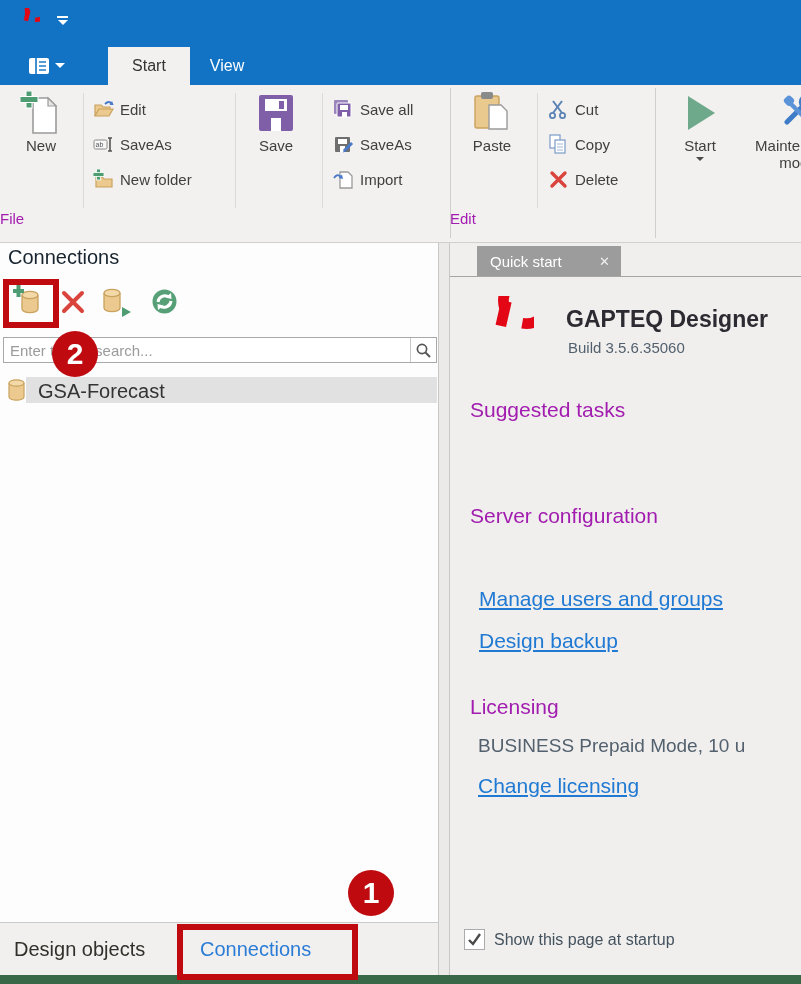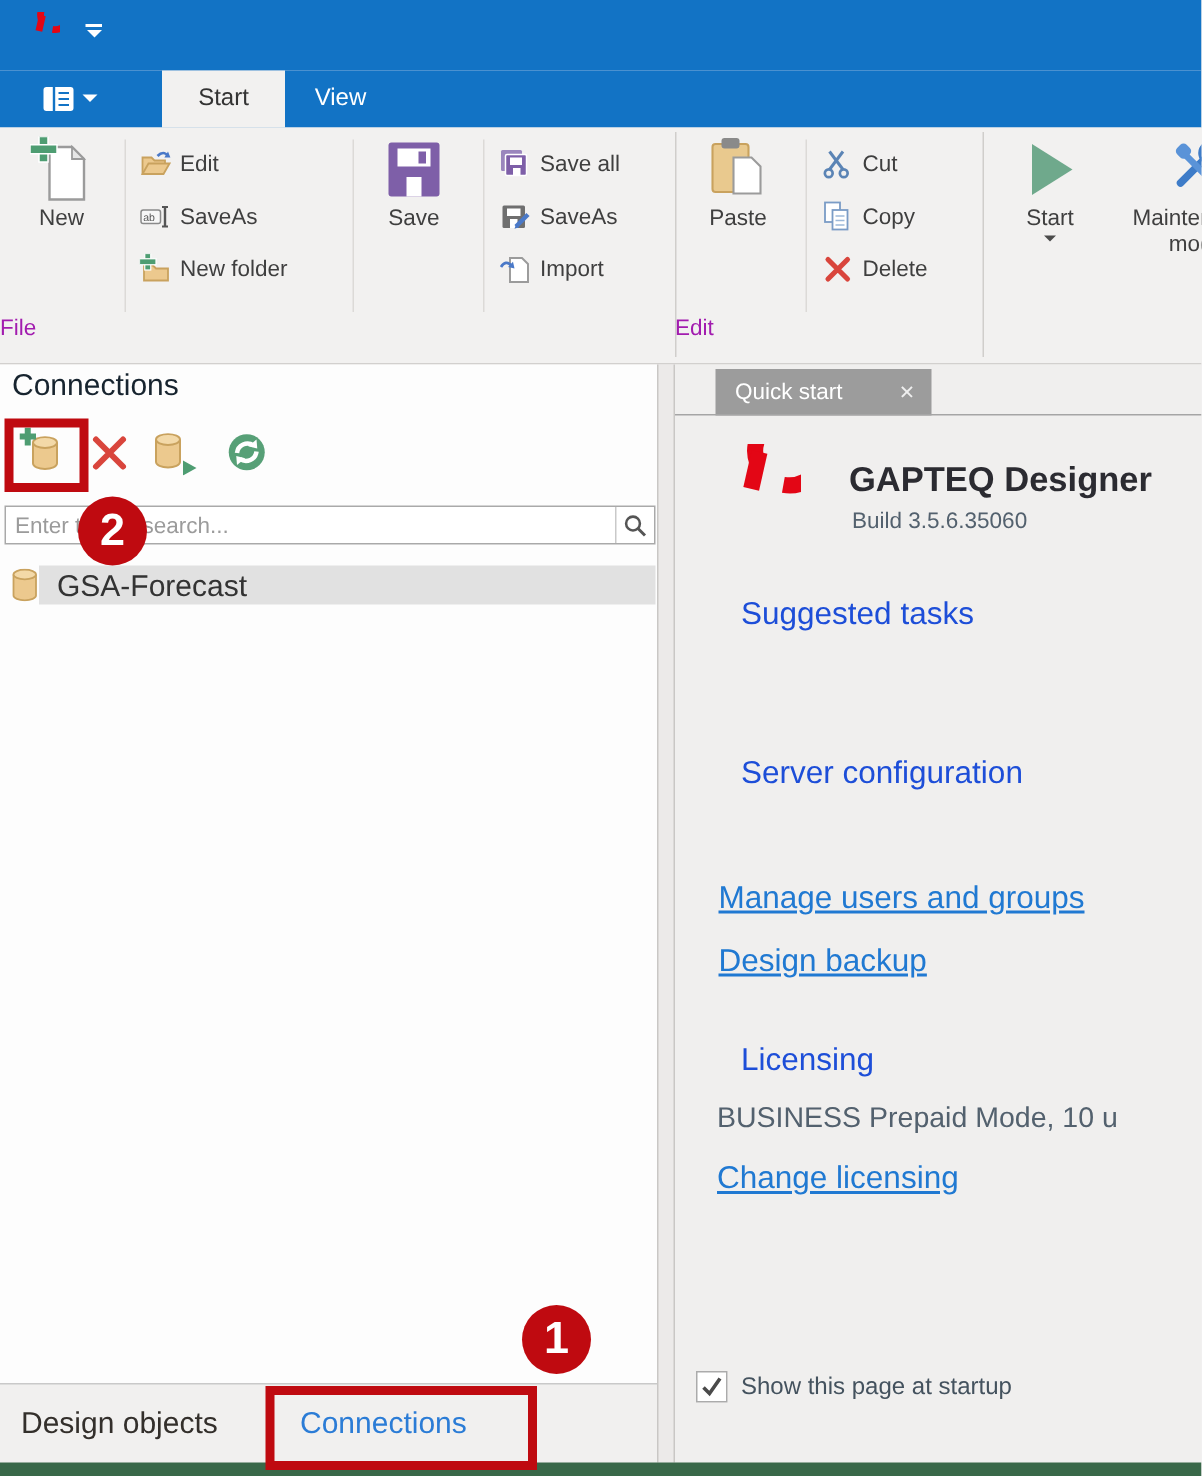--- a/index.html
+++ b/index.html
@@ -48,24 +48,24 @@
   
   .splitter { position:absolute; left:438px; top:243px; width:12px; height:732px; background:#eceae9; border-left:1px solid #c9c7c5; border-right:1px solid #c9c7c5; cursor:col-resize; }
 
   
   .rightpanel { position:absolute; left:450px; top:243px; width:351px; height:732px; background:#f0efee; }
   .qs-tab { position:absolute; left:0; top:3px; width:144px; height:31px; background:#9c9c9c; color:#fff; font-size:15px; line-height:31px; padding-left:13px; cursor:pointer;margin-left:27px; }
   .qs-tab .close { position:absolute; right:11px; top:0; font-size:13px; color:#efefef; cursor:pointer; }
   .qs-line { position:absolute; left:0; top:33px; width:351px; height:1px; background:#a5a5a5; }
   .qs-title { position:absolute; left:116px; top:63px; font-size:23px; font-weight:bold; color:#2b2b31; white-space:nowrap; }
   .qs-build { position:absolute; left:118px; top:96px; font-size:15px; color:#53616e; }
-  .qs-h { position:absolute; left:20px; font-size:21px; color:#1d4ed8; white-space:nowrap;margin-left:24px; }
+  .qs-h { position:absolute; left:20px; font-size:21px; color:#a21caf; white-space:nowrap; }
   .qs-link { position:absolute; left:29px; font-size:21px; color:#2079d2; text-decoration:underline; white-space:nowrap; cursor:pointer; }
   .qs-lic { position:absolute; left:28px; font-size:19px; color:#53616e; white-space:nowrap; }
-  .qs-check { position:absolute; left:14px; top:671px; display:flex; align-items:center; gap:9px; cursor:pointer;text-align:right; }
+  .qs-check { position:absolute; left:14px; top:686px; display:flex; align-items:center; gap:9px; cursor:pointer;text-align:right; }
   .qs-check .box { width:21px; height:21px; background:#fff; border:1px solid #ababab; }
   .qs-check .lbl { font-size:16px; color:#44525e; }
 
   
   .bottomtabs { position:absolute; left:0; top:922px; width:438px; height:53px; background:#f1f0ef; border-top:1px solid #c9c9c9;padding-left:16px; }
   .btab { position:absolute; top:0; height:52px; line-height:52px; font-size:20px; cursor:pointer; }
   .btab.design { left:14px; color:#332f2b; }
   .btab.conn { left:200px; color:#2b7cd6; }
   .statusbar { position:absolute; left:0; top:975px; width:801px; height:9px; background:#396849; }
 

